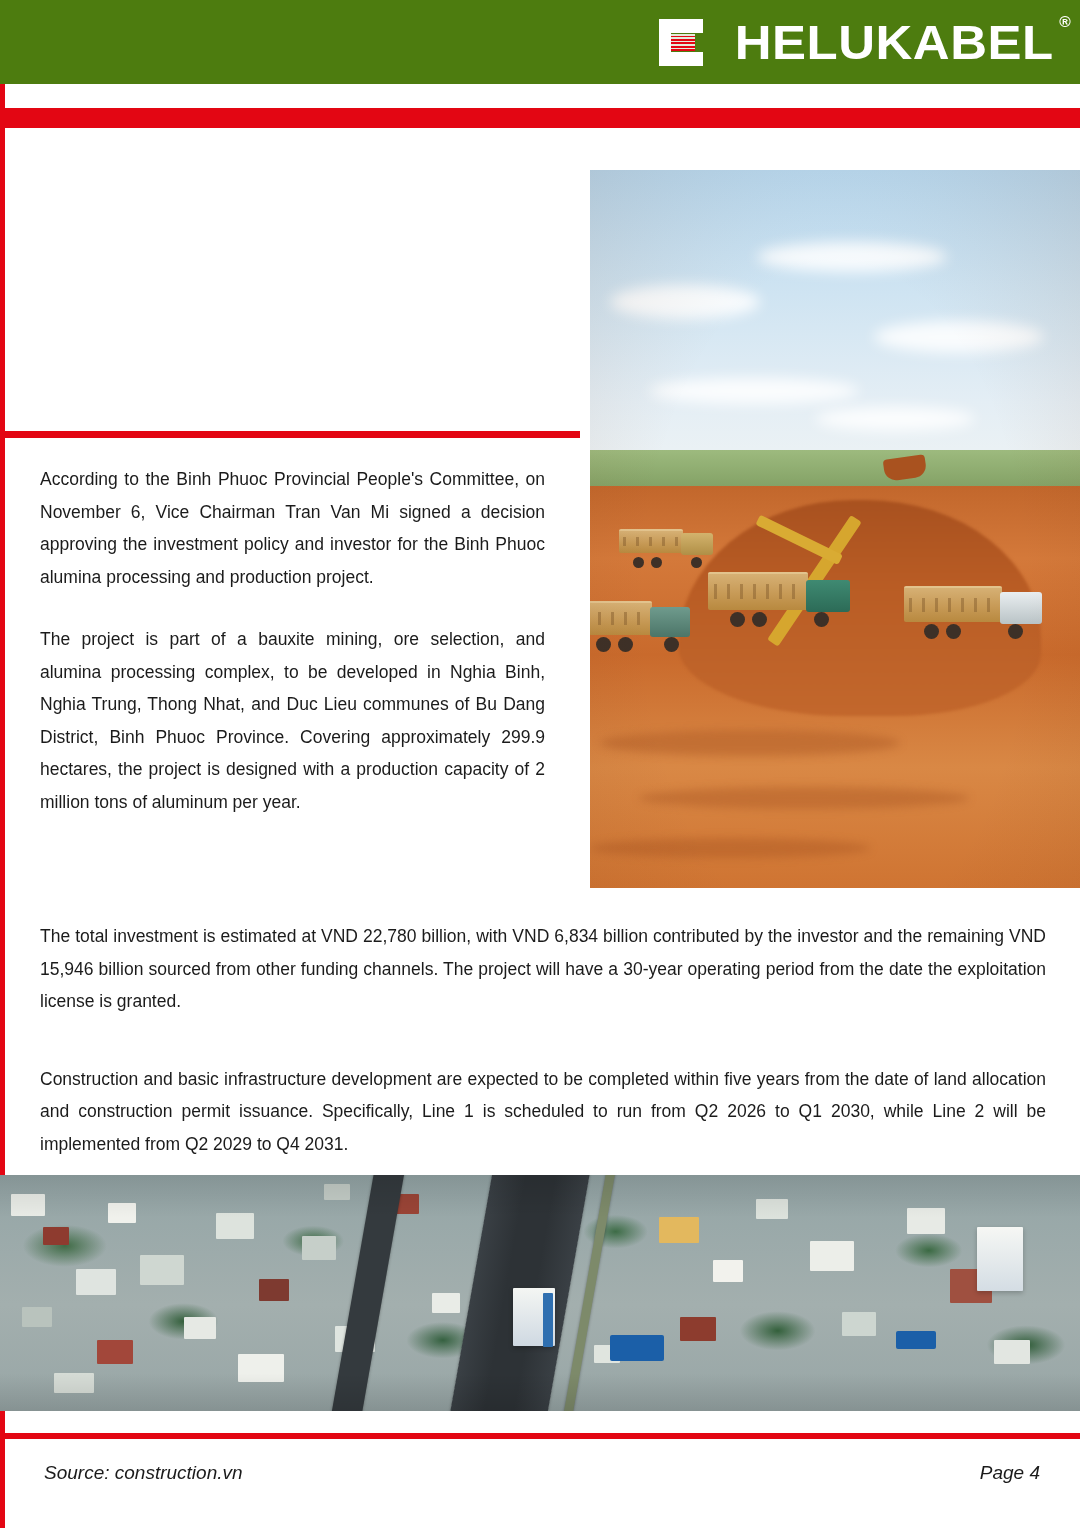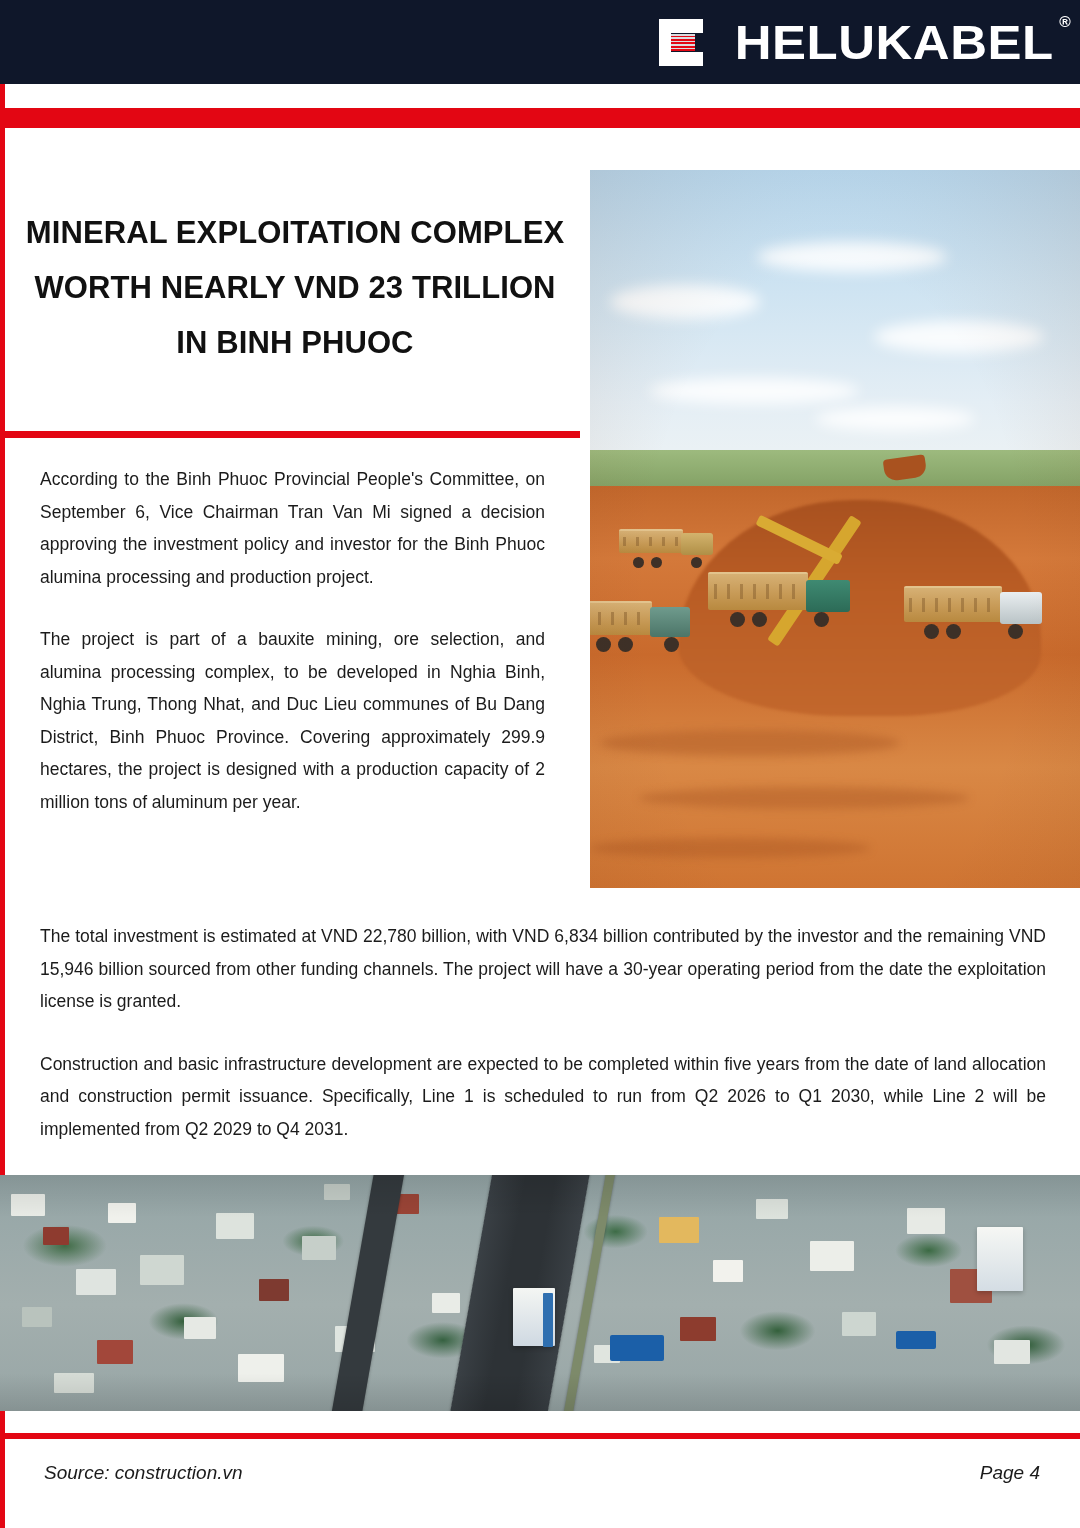--- a/index.html
+++ b/index.html
@@ -11,21 +11,21 @@
     font-family: "Liberation Sans", sans-serif;
     overflow: hidden;
     position: relative;
   }
 
   .page { position: relative; width: 1080px; height: 1528px; background:#fff; }
 
   
   .header-band {
     position: absolute; left: 0; top: 0; width: 1080px; height: 84px;
-    background: #0f172a;
+    background: #4d7c0f;
     display: flex; align-items: center; justify-content: flex-end;
   }
   .logo-group { display:flex; align-items:center; gap: 44px; margin-right: 26px; }
 
   .logo-mark {
     position: relative; width: 44px; height: 47px;
   }
   .logo-mark .bar {
     position: absolute; left: 0; width: 44px; background: #ffffff;
   }
@@ -178,21 +178,21 @@
     font-size: 17.5px; line-height: 32.5px; color: #1b1b1b;
     text-align: justify; font-family: "Liberation Sans", sans-serif;
   }
   .col-text p + p { margin-top: 30px; }
 
   .full-text {
     position: absolute; left: 40px; top: 920px; width: 1006px;
     font-size: 17.5px; line-height: 32.5px; color: #1b1b1b;
     text-align: justify; font-family: "Liberation Sans", sans-serif;
   }
-  .full-text p + p { margin-top: 30px; }
+  .full-text p + p { margin-top: 45px; }
 
   
   .photo-city {
     position: absolute; left: 0; top: 1175px; width: 1080px; height: 236px;
     overflow: hidden;
     background: linear-gradient(to bottom, #8fa3a8 0%, #9aa9ab 100%);
   }
   .city-base {
     position:absolute; inset:0;
     background:
@@ -266,25 +266,20 @@
       <div class="wordmark">
         <span>HELUKABEL</span>
         <span class="reg">®</span>
       </div>
     </div>
   </div>
 
   <div class="left-spine"></div>
   <div class="header-rule"></div>
 
-  <div class="title-block">
-    <div class="title-line">MINERAL EXPLOITATION COMPLEX</div>
-    <div class="title-line">WORTH NEARLY VND 23 TRILLION</div>
-    <div class="title-line">IN BINH PHUOC</div>
-  </div>
   <div class="title-rule"></div>
 
   <div class="photo-construction">
     <div class="pc-sky"></div>
     <div class="pc-cloud" style="left:4%;  top:16%; width:150px; height:34px;"></div>
     <div class="pc-cloud" style="left:34%; top:10%; width:190px; height:30px;"></div>
     <div class="pc-cloud" style="left:58%; top:21%; width:170px; height:32px;"></div>
     <div class="pc-cloud" style="left:12%; top:29%; width:210px; height:26px;"></div>
     <div class="pc-cloud" style="left:46%; top:33%; width:160px; height:24px;"></div>
 
@@ -330,21 +325,21 @@
       <div class="cab" style="left:62px; top:4px; width:32px; height:22px; background:linear-gradient(to bottom,#d3b36d,#b08f46);"></div>
       <div class="wheel" style="left:14px; width:11px; height:11px;"></div>
       <div class="wheel" style="left:32px; width:11px; height:11px;"></div>
       <div class="wheel" style="left:72px; width:11px; height:11px;"></div>
     </div>
 
     <div class="pc-fade"></div>
   </div>
 
   <div class="col-text">
-    <p>According to the Binh Phuoc Provincial People's Committee, on September 6, Vice Chairman Tran Van Mi signed a decision approving the investment policy and investor for the Binh Phuoc alumina processing and production project.</p>
+    <p>According to the Binh Phuoc Provincial People's Committee, on November 6, Vice Chairman Tran Van Mi signed a decision approving the investment policy and investor for the Binh Phuoc alumina processing and production project.</p>
     <p>The project is part of a bauxite mining, ore selection, and alumina processing complex, to be developed in Nghia Binh, Nghia Trung, Thong Nhat, and Duc Lieu communes of Bu Dang District, Binh Phuoc Province. Covering approximately 299.9 hectares, the project is designed with a production capacity of 2 million tons of aluminum per year.</p>
   </div>
 
   <div class="full-text">
     <p>The total investment is estimated at VND 22,780 billion, with VND 6,834 billion contributed by the investor and the remaining VND 15,946 billion sourced from other funding channels. The project will have a 30-year operating period from the date the exploitation license is granted.</p>
     <p>Construction and basic infrastructure development are expected to be completed within five years from the date of land allocation and construction permit issuance. Specifically, Line 1 is scheduled to run from Q2 2026 to Q1 2030, while Line 2 will be implemented from Q2 2029 to Q4 2031.</p>
   </div>
 
   <div class="photo-city">
     <div class="city-base"></div>

